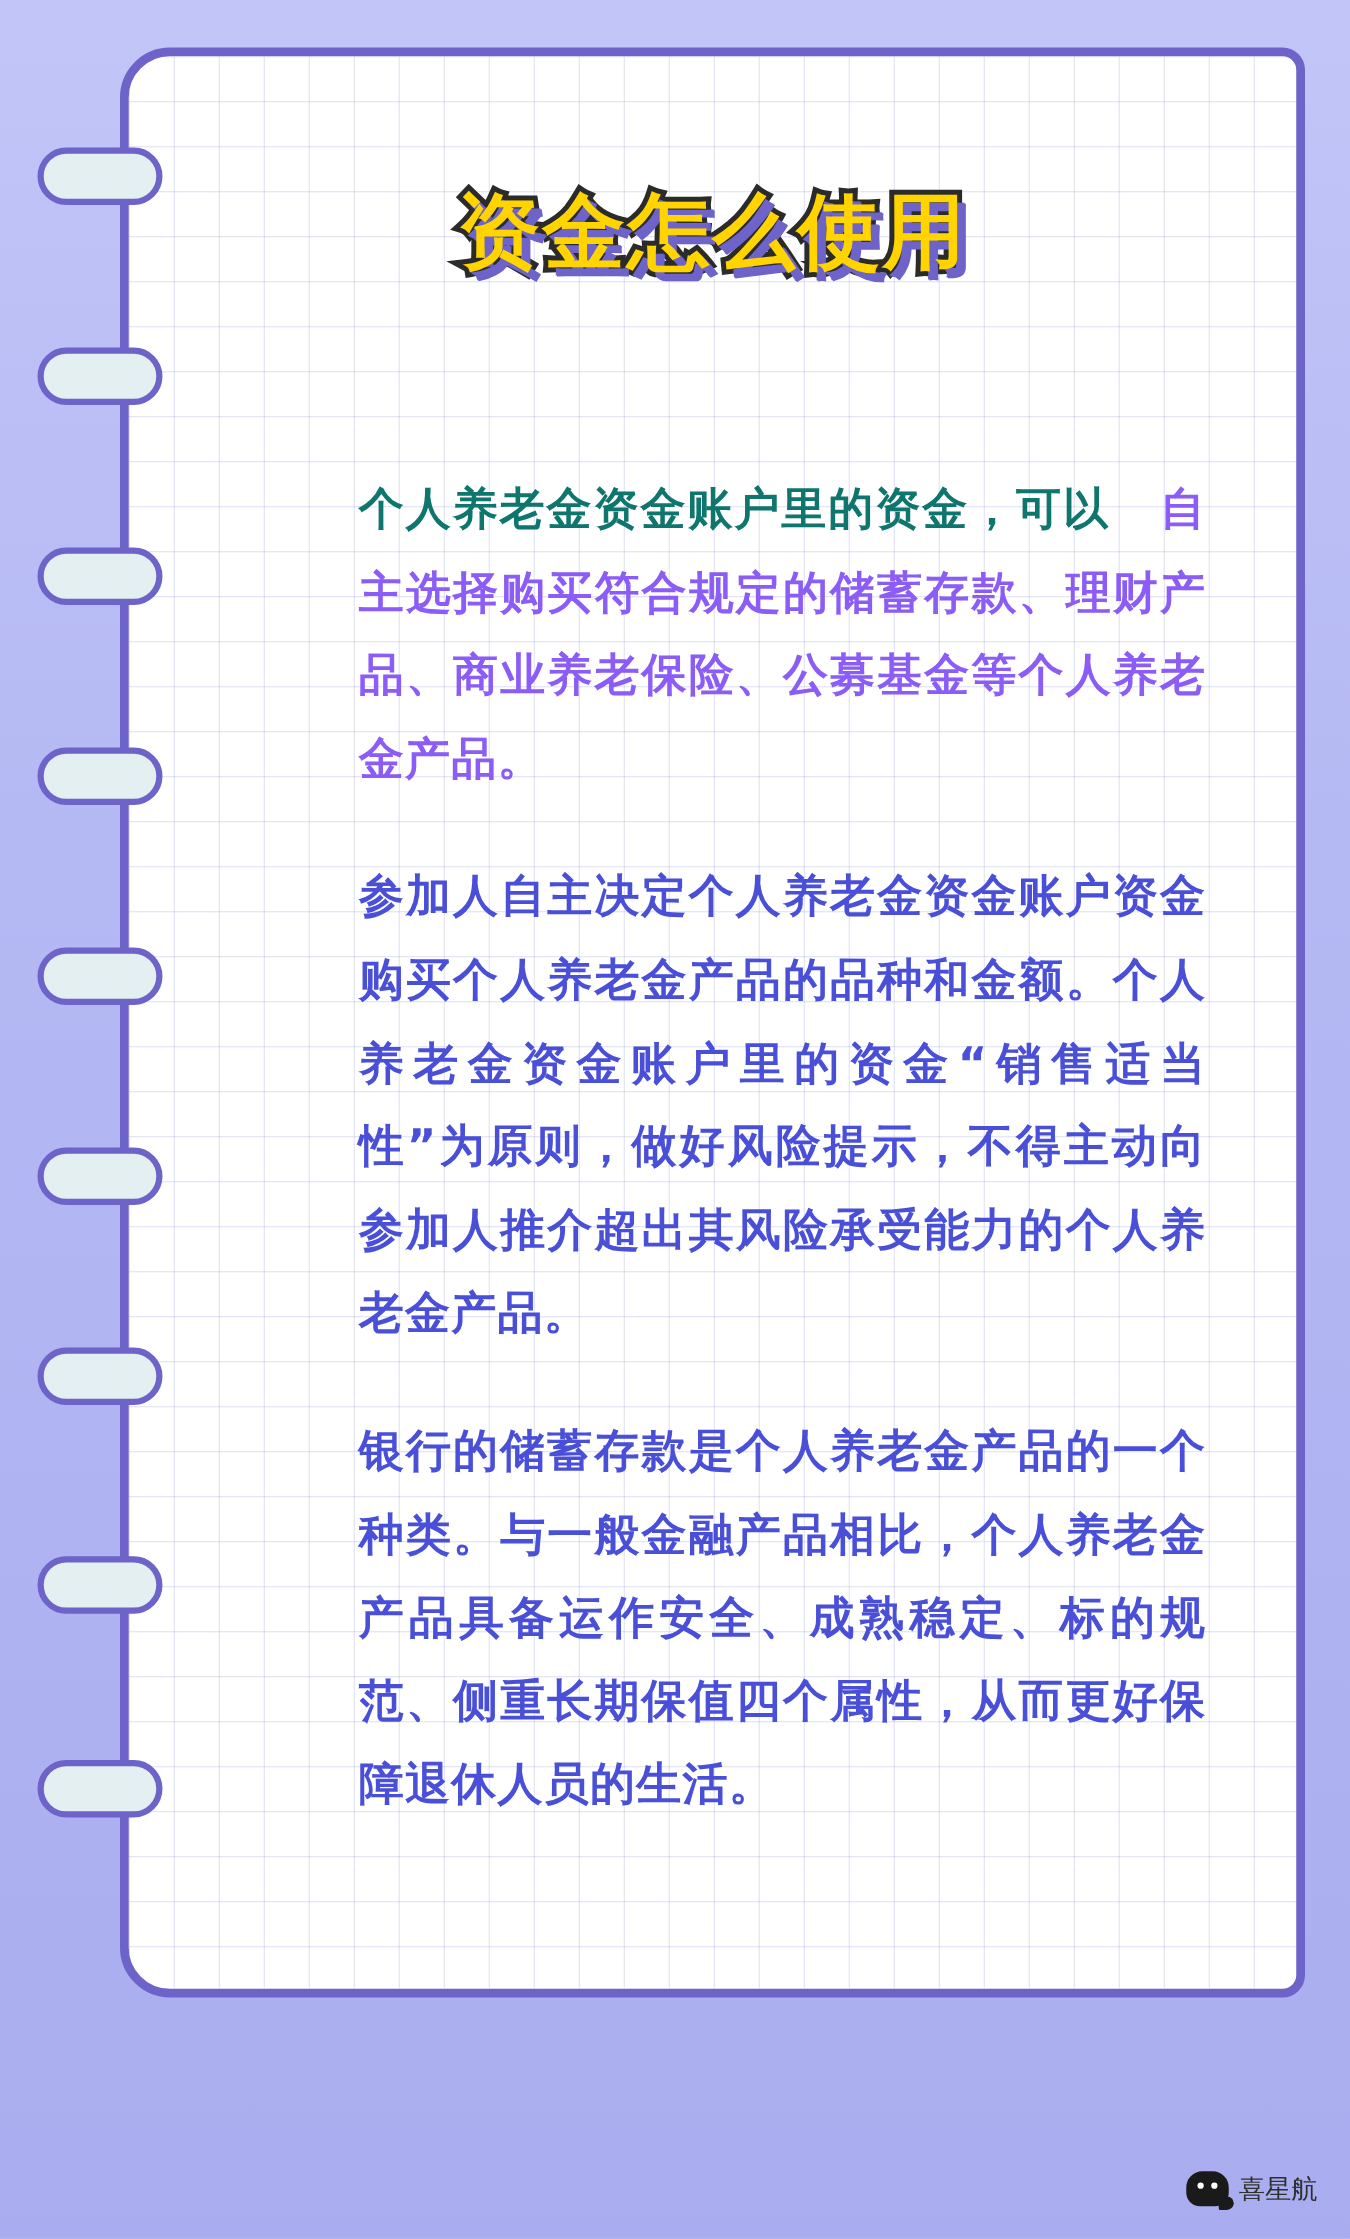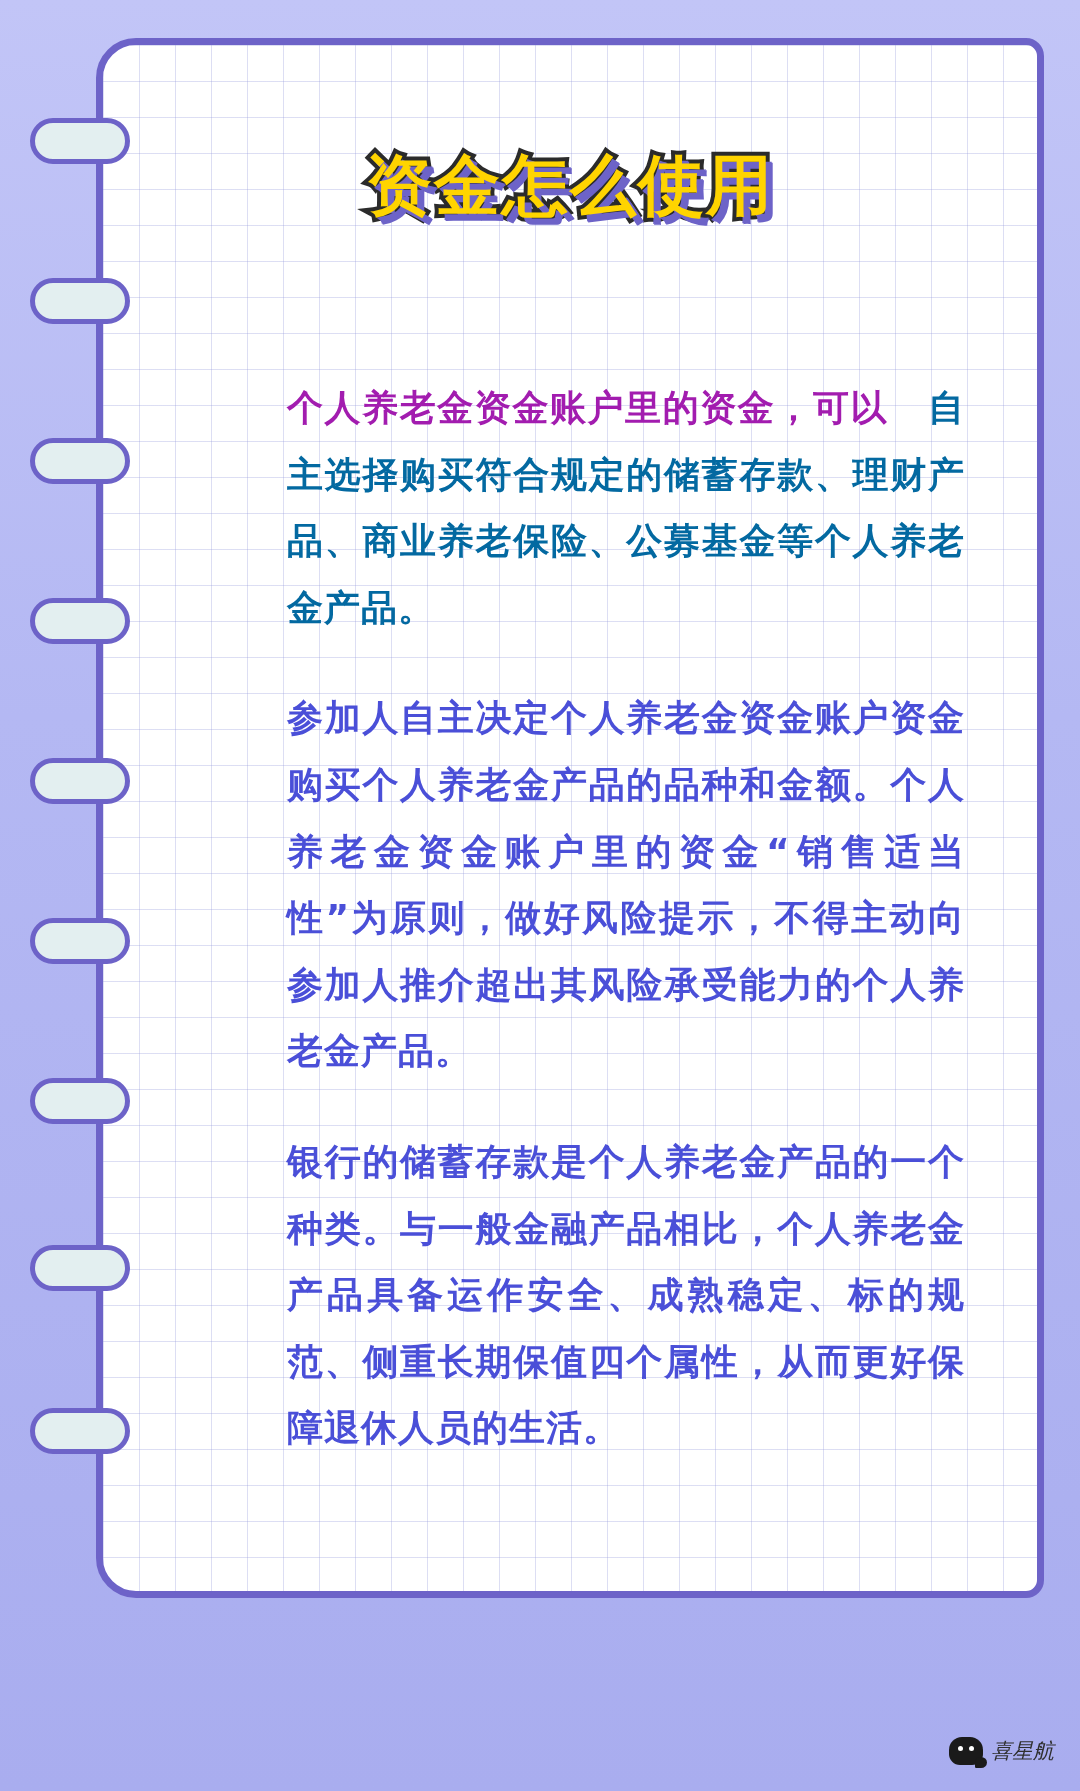--- a/index.html
+++ b/index.html
@@ -104,35 +104,34 @@
   .para {
     font-family: "DejaVu Sans", "Liberation Sans", sans-serif;
     font-weight: bold;
     font-size: 36px;
     line-height: 1.85;
     letter-spacing: 1px;
     margin: 0 0 44px 0;
     text-align: justify;
   }
   .blue { color: #4a4fd8; }
-  .mix .seg-blue { color: #a21caf; }
-  .mix .seg-dark { color: #0369a1; margin-left: 40px; }
+  .mix .seg-blue { color: #0f766e; }
+  .mix .seg-dark { color: #8b5cf6; margin-left: 40px; }
 
   
   #footer {
     position: absolute;
     right: 26px;
     bottom: 26px;
     display: flex;
     align-items: center;
     gap: 8px;
     color: #2f2f2f;
     font-size: 21px;
     font-family: "DejaVu Sans", "Liberation Sans", sans-serif;
-    font-style: italic;
   }
   #wechat-badge {
     width: 34px;
     height: 28px;
     background: #1a1a1a;
     border-radius: 13px 13px 11px 11px;
     position: relative;
   }
   #wechat-badge::before,
   #wechat-badge::after {

